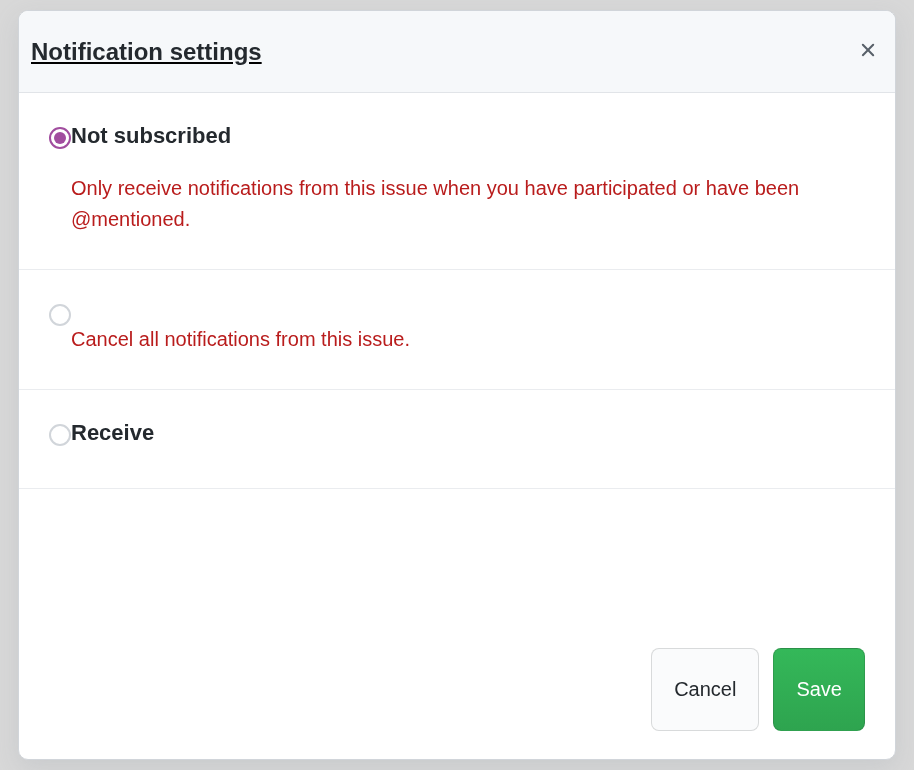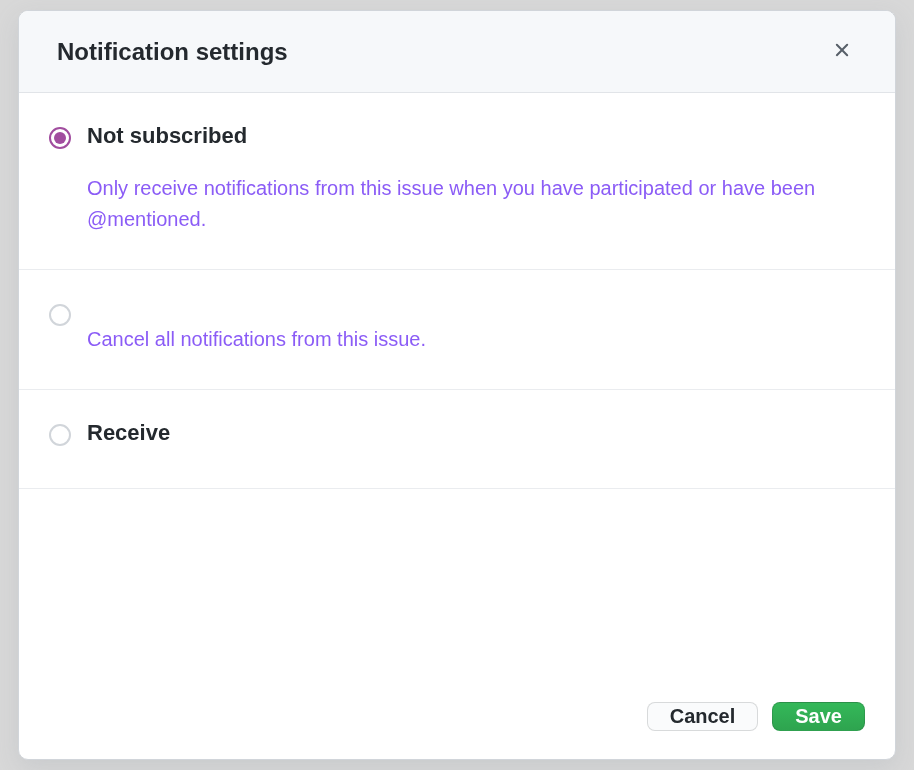--- a/index.html
+++ b/index.html
@@ -31,23 +31,24 @@
       border-radius: 10px;
       box-shadow: 0 8px 24px rgba(140,149,159,0.2);
       display: flex;
       flex-direction: column;
       overflow: hidden;
     }
     .modal-header {
       display: flex;
       align-items: center;
       justify-content: space-between;
-      padding: 24px 38px;
+      padding: 24px 12px;
       background: #f6f8fa;
       border-bottom: 1px solid #e1e4e8;
+      text-decoration: underline;
     }
     .modal-title {
       font-size: 24px;
       font-weight: 600;
       color: #24292e;
     }
     .close-btn {
       background: none;
       border: none;
       cursor: pointer;
@@ -58,21 +59,21 @@
       justify-content: center;
     }
     .options {
       flex: 1;
     }
     .option {
       display: flex;
       padding: 30px 30px 34px 30px;
       border-bottom: 1px solid #eaecef;
       cursor: pointer;
-      gap: 16px;
+      gap: 0;
       align-items: flex-start;
     }
     .radio {
       width: 22px;
       height: 22px;
       border-radius: 50%;
       border: 2px solid #d1d5da;
       flex-shrink: 0;
       margin-top: 4px;
       position: relative;
@@ -97,33 +98,33 @@
     }
     .option-title {
       font-size: 22px;
       font-weight: 600;
       color: #24292e;
       margin-bottom: 8px;
     }
     .option-desc {
       font-size: 20px;
       line-height: 1.55;
-      color: #8b5cf6;
+      color: #b91c1c;
       margin-top: 24px;
     }
     .modal-footer {
       display: flex;
       justify-content: flex-end;
       gap: 14px;
       padding: 24px 30px 28px 30px;
     }
     .btn {
       font-size: 20px;
-      font-weight: 700;
-      padding: 2px 22px;
+      font-weight: 400;
+      padding: 29px 22px;
       border-radius: 8px;
       cursor: pointer;
       border: 1px solid;
     }
     .btn-default {
       background: #fafbfc;
       border-color: rgba(27,31,35,0.15);
       color: #24292e;
     }
     .btn-primary {

